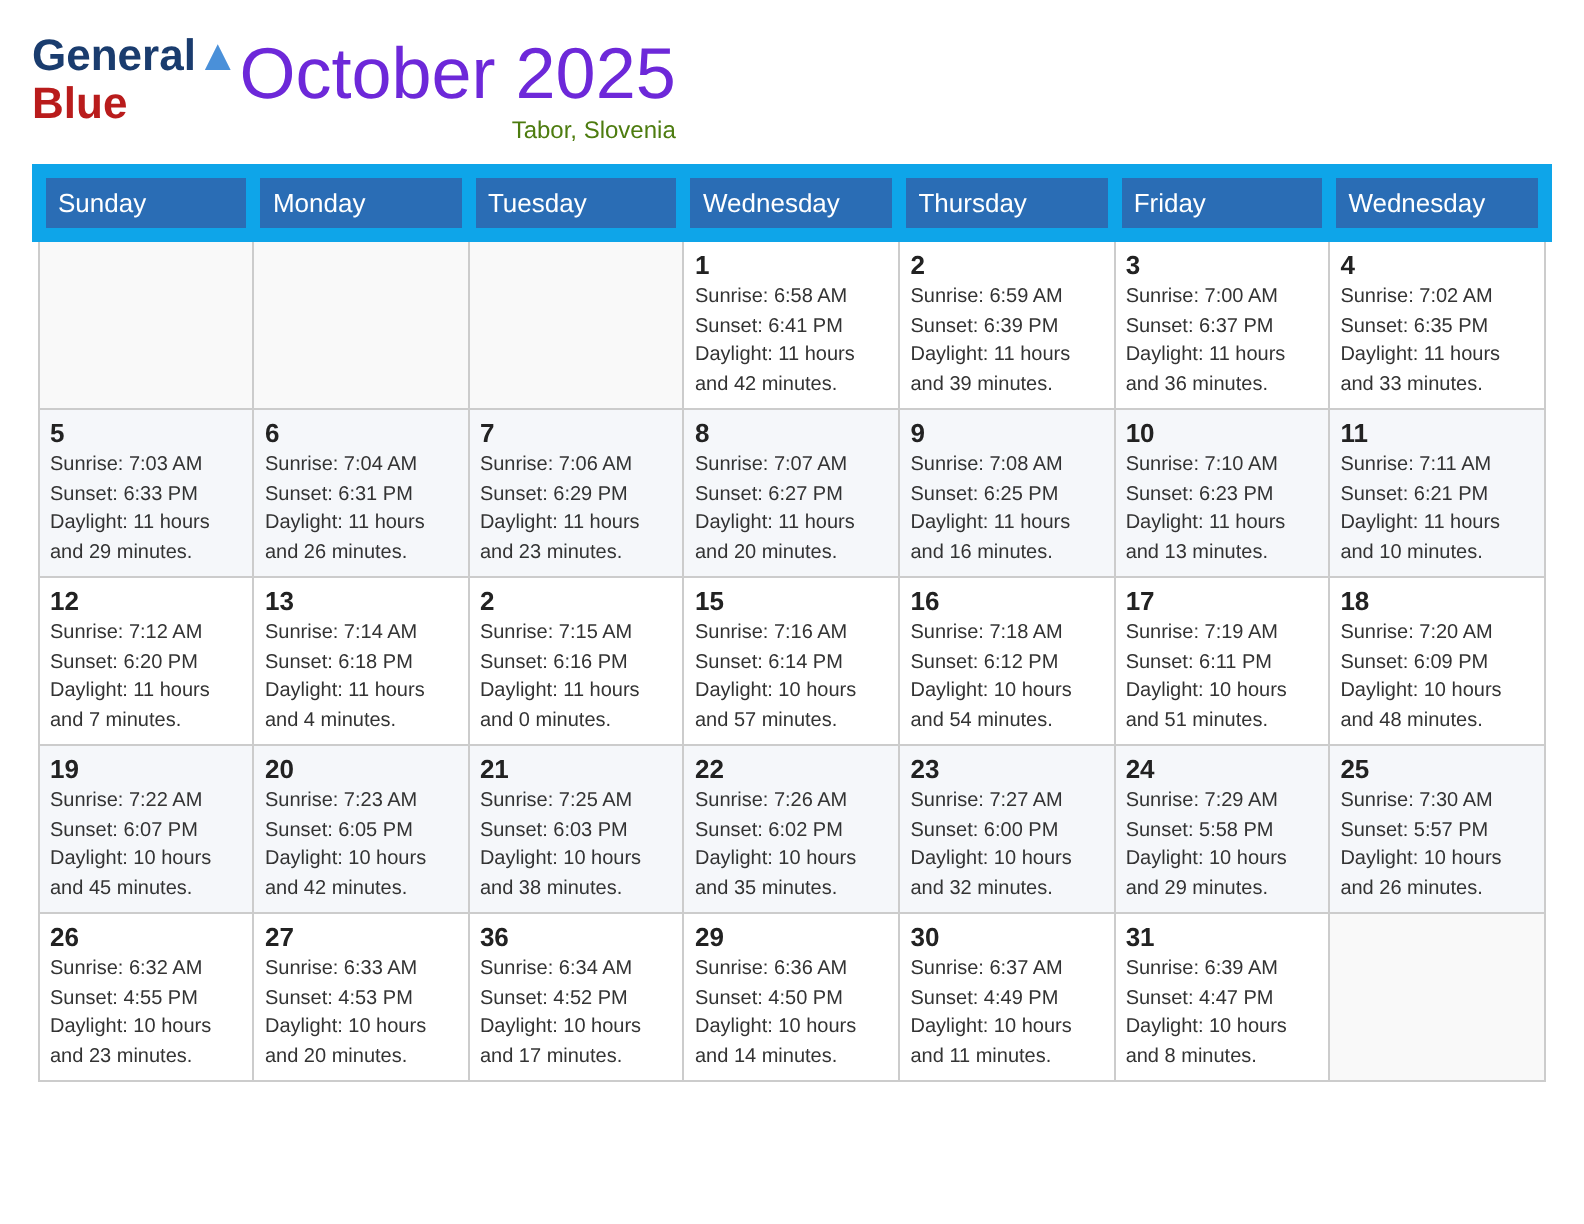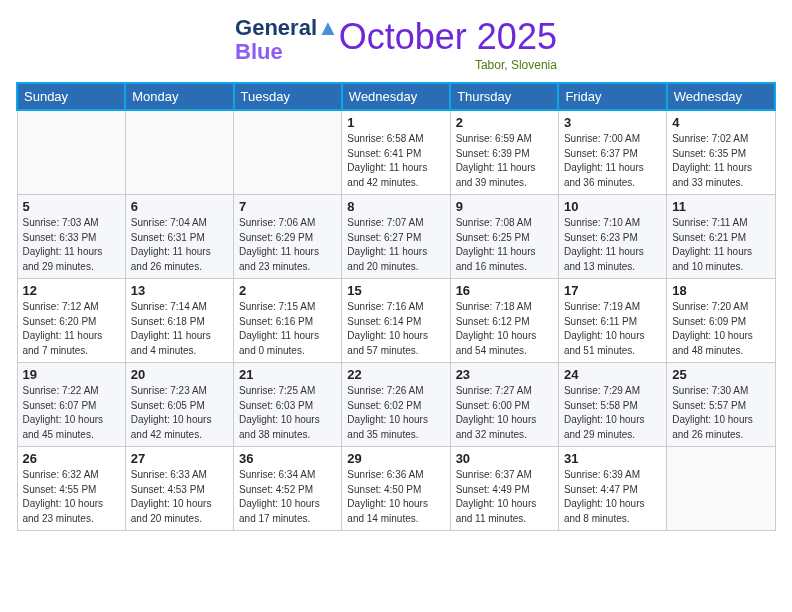--- a/index.html
+++ b/index.html
@@ -5,21 +5,21 @@
     * { box-sizing: border-box; margin: 0; padding: 0; }
     body {
       font-family: Arial, sans-serif;
       background: #fff;
       width: 792px;
       min-height: 612px;
       padding: 16px;
     }
     .header {
       display: flex;
-      justify-content: center;
+      justify-content: flex-start;
       align-items: flex-start;
       margin-bottom: 10px;
     }
     .logo {
       display: flex;
       align-items: center;
     }
     .title-block {
       text-align: right;
     }
@@ -37,21 +37,21 @@
       border-collapse: collapse;
       font-size: 11px;
     }
     .calendar th {
       background-color: #2a6db5;
       color: #fff;
       text-align: left;
       padding: 5px 6px;
       font-size: 13px;
       font-weight: normal;
-      border: 2px solid #0ea5e9;
+      border: 7px solid #0ea5e9;
     }
     .calendar td {
       border: 1px solid #ccc;
       vertical-align: top;
       padding: 4px 5px;
       width: 108px;
       min-height: 80px;
       background: #fff;
     }
     .calendar tr:nth-child(even) td {
@@ -75,21 +75,21 @@
   </style>
 </head>
 <body>
 
 <div class="header">
   <div class="logo">
     <div>
       <div style="display:flex;align-items:center;">
         <div style="font-size:22px;font-weight:bold;color:#1a3c6e;line-height:1.1;">
           General<span style="color:#4a90d9;">▲</span><br>
-          <span style="color:#8b5cf6;">Blue</span>
+          <span style="color:#b91c1c;">Blue</span>
         </div>
       </div>
     </div>
   </div>
   <div class="title-block">
     <div class="month-title">October 2025</div>
     <div class="location">Tabor, Slovenia</div>
   </div>
 </div>
 

